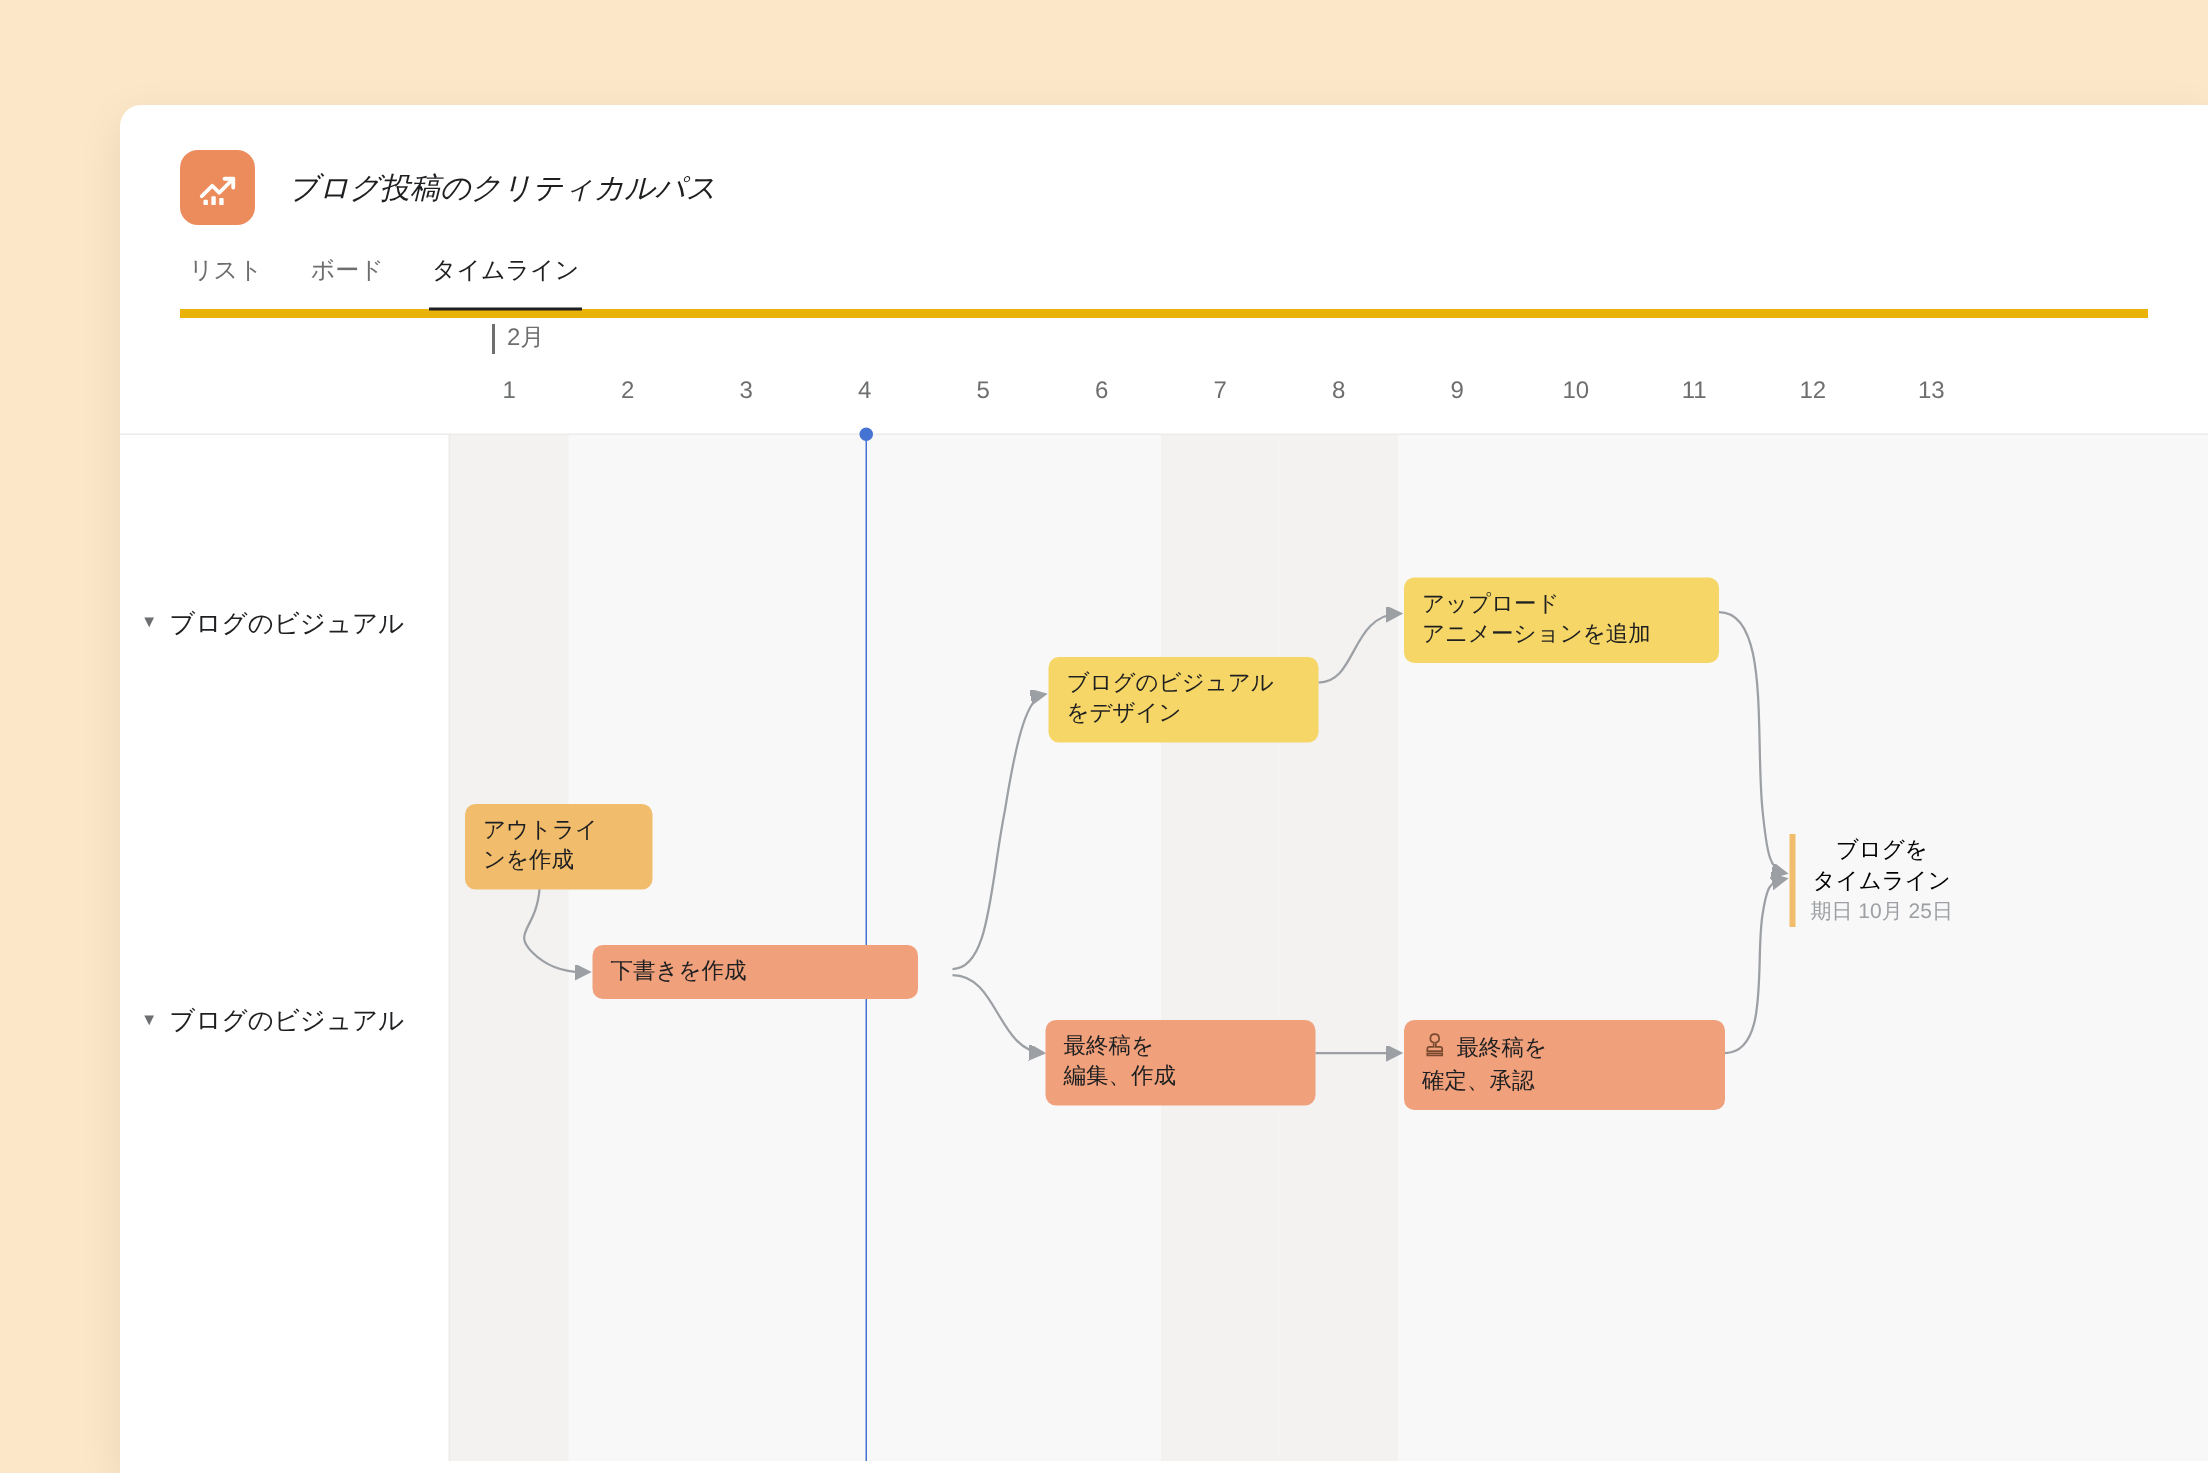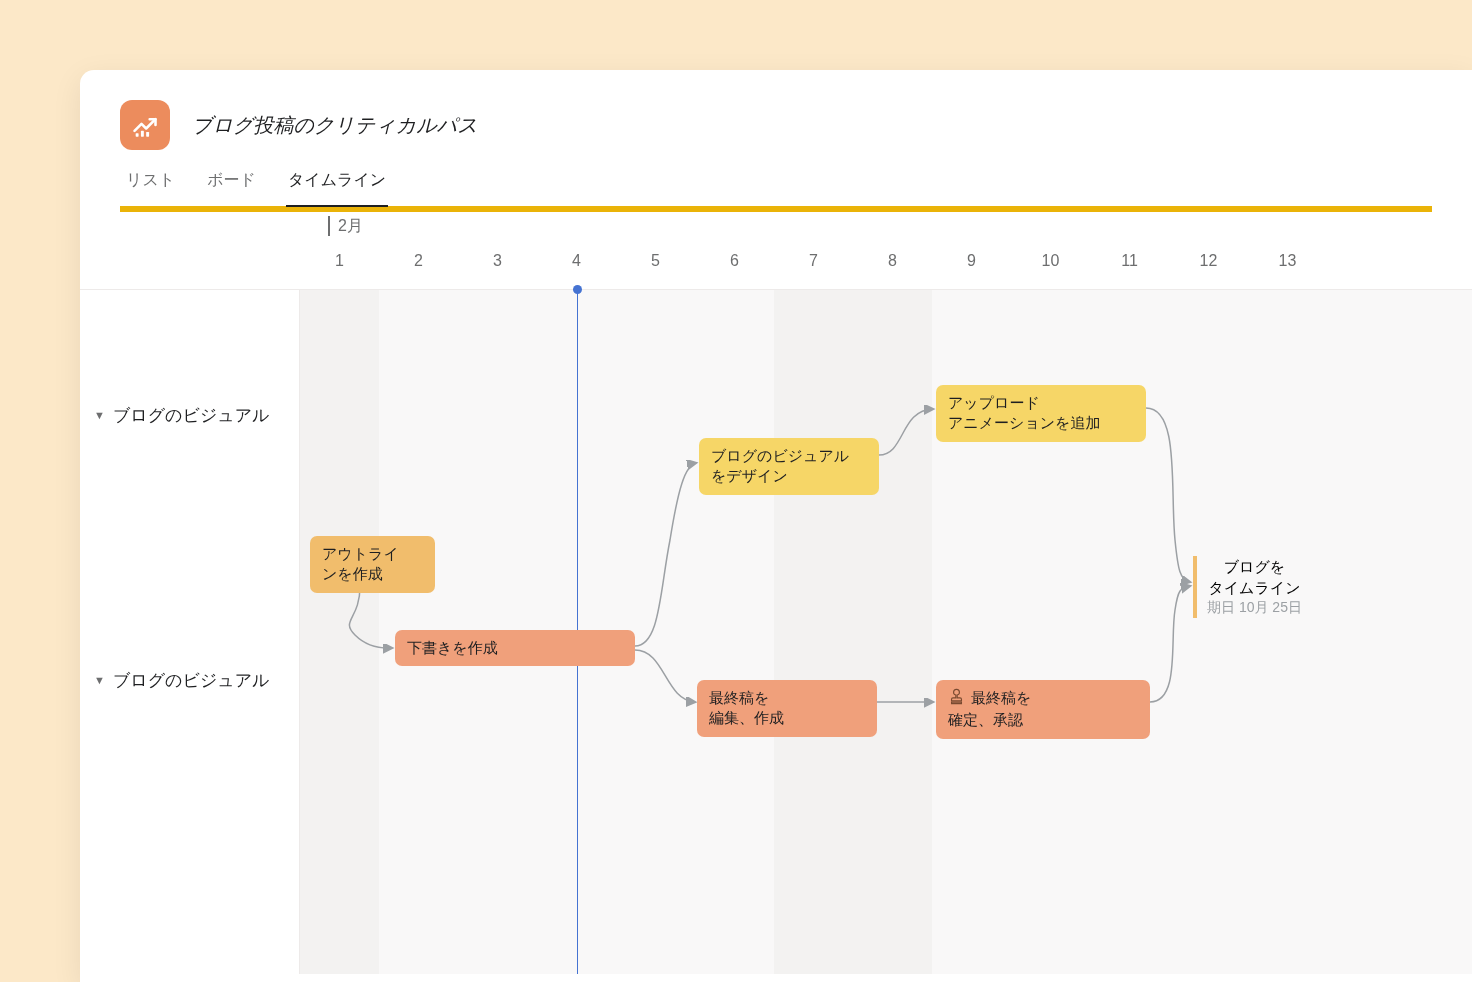--- a/index.html
+++ b/index.html
@@ -287,21 +287,21 @@
         </div>
         <div class="task yellow" style="left:636px; top:95px; width:210px">
           <span>アップロード</span><br>
           <span>アニメーションを追加</span>
         </div>
 
         <div class="task orange-light" style="left:10px; top:246px; width:125px">
           <span>アウトライ</span><br>
           <span>ンを作成</span>
         </div>
-        <div class="task orange" style="left:95px; top:340px; width:240px">
+        <div class="task orange" style="left:95px; top:340px; width:217px">
           <span>下書きを作成</span>
         </div>
         <div class="task orange" style="left:397px; top:390px; width:180px">
           <span>最終稿を</span><br>
           <span>編集、作成</span>
         </div>
         <div class="task orange" style="left:636px; top:390px; width:214px">
           <span class="stamp-icon">
             <svg width="17" height="17" viewBox="0 0 24 24">
                 <path d="M12 2a4 4 0 0 0-1 7.9V14H7a2 2 0 0 0-2 2v2h14v-2a2 2 0 0 0-2-2h-4V9.9A4 4 0 0 0 12 2zM5 20h14v2H5z" fill="none" stroke="#7a4a30" stroke-width="1.6"></path>

